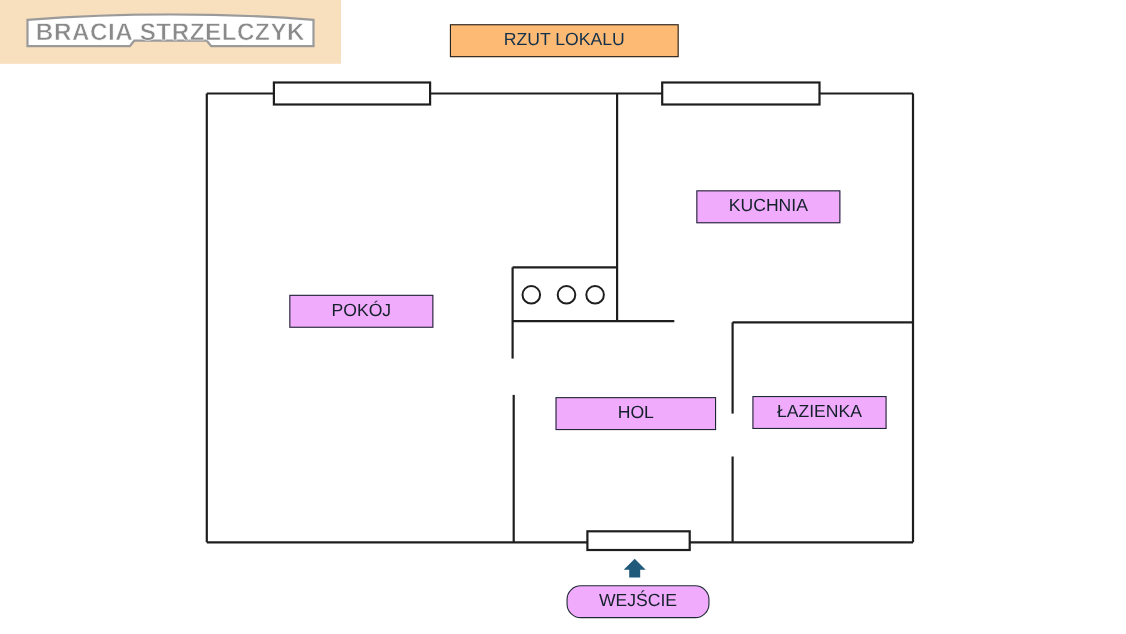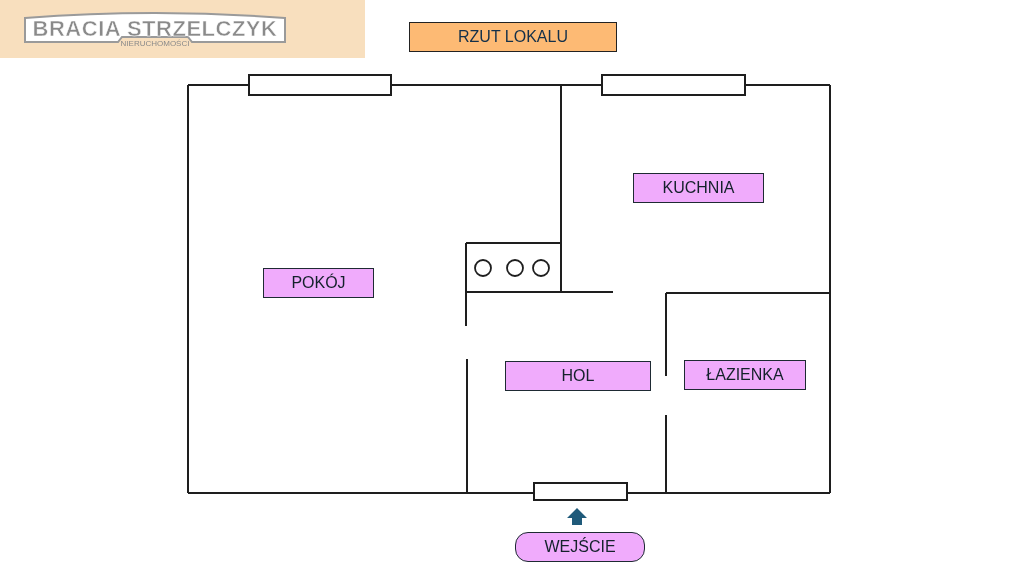--- a/index.html
+++ b/index.html
@@ -1,34 +1,33 @@
 <!DOCTYPE html>
 <html><head>
   <meta charset="utf-8">
   <style>
     html, body { margin: 0; padding: 0; }
     body { width: 1024px; height: 576px; position: relative; background: #ffffff; overflow: hidden; font-family: "Liberation Sans", sans-serif; }
-    .logo { position: absolute; left: 0; top: 0; width: 365px; height: 58px; background: #f8dfbe; text-decoration: underline; }
+    .logo { position: absolute; left: 0; top: 0; width: 310px; height: 58px; background: #f8dfbe; text-decoration: underline; }
     .logo-badge { position: absolute; left: 22px; top: 12px; width: 266px; height: 34px; }
     .logo-main { position: absolute; left: 0; top: 4px; width: 266px; text-align: center; font-weight: bold; font-size: 22px; color: #8a8a8a; letter-spacing: 0.5px; -webkit-text-stroke: 0.5px #ffffff; }
     .logo-sub { position: absolute; left: 0; top: 27px; width: 266px; text-align: center; font-size: 8px; color: #8a8a8a; }
     .title-box { position: absolute; left: 409px; top: 22px; width: 208px; height: 30px; background: #fdba74; border: 1.5px solid #222; box-sizing: border-box; display: flex; align-items: center; justify-content: center; font-size: 16px; color: #13304a; }
     svg.plan { position: absolute; left: 0; top: 0; width: 1024px; height: 576px; }
     .label { position: absolute; height: 30px; background: #f0abfc; border: 1.5px solid #1e2a33; box-sizing: border-box; display: flex; align-items: center; justify-content: center; font-size: 16px; color: #14212b; }
   </style>
 </head>
 <body>
 
 <div class="logo">
   <div class="logo-badge">
     <svg width="266" height="34" style="position:absolute;left:0;top:0">
       <path d="M3 6 Q133 -4 263 6 L263 30 L170 30 L166 25 L100 25 L96 30 L3 30 Z" fill="#ffffff" stroke="#9a9a9a" stroke-width="2"></path>
     </svg>
     <div class="logo-main">BRACIA STRZELCZYK</div>
-    <div class="logo-sub">NIERUCHOMOŚCI</div>
   </div>
 </div>
 
 <div class="title-box">RZUT LOKALU</div>
 
 <svg class="plan" viewBox="0 0 1024 576">
   <g stroke="#1e1e1e" stroke-width="2" fill="none">
 
     <line x1="188" y1="85" x2="249" y2="85"></line>
     <line x1="391" y1="85" x2="602" y2="85"></line>
@@ -55,17 +54,17 @@
 
   <g stroke="#1e1e1e" stroke-width="1.8" fill="none">
     <circle cx="483" cy="268" r="8"></circle>
     <circle cx="515" cy="268" r="8"></circle>
     <circle cx="541" cy="268" r="8"></circle>
   </g>
 
   <path d="M577 508 L587 518 L582 518 L582 525 L572 525 L572 518 L567 518 Z" fill="#1f5a7a"></path>
 </svg>
 
-<div class="label" style="left:263px;top:268px;width:111px;">POKÓJ</div>
+<div class="label" style="left:263px;top:268px;width:131px;">POKÓJ</div>
 <div class="label" style="left:633px;top:173px;width:131px;">KUCHNIA</div>
 <div class="label" style="left:505px;top:361px;width:146px;">HOL</div>
 <div class="label" style="left:684px;top:360px;width:122px;">ŁAZIENKA</div>
 <div class="label" style="left:515px;top:532px;width:130px;border-radius:13px;">WEJŚCIE</div>
 
 </body></html>

